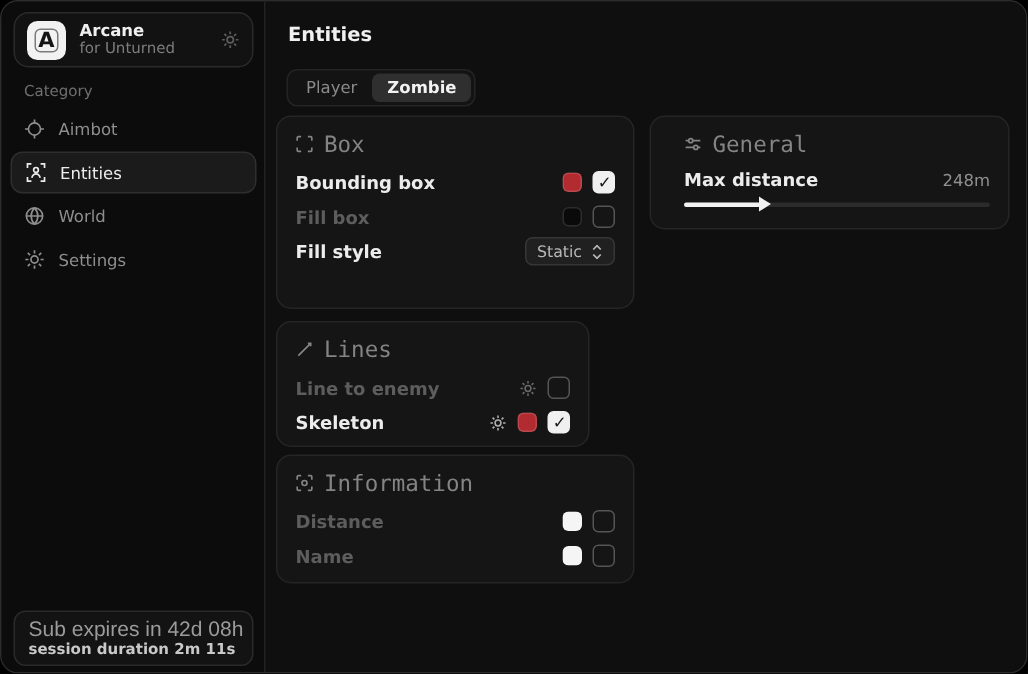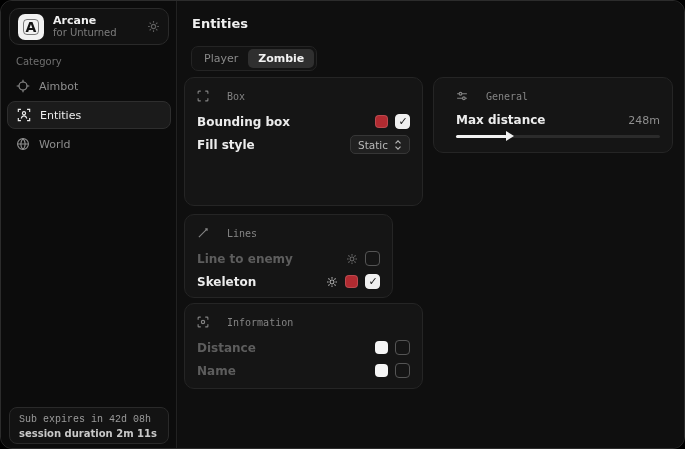--- a/index.html
+++ b/index.html
@@ -23,36 +23,36 @@
   .brand-sub { font-size:10px; color:#7d7d7d; line-height:12px; }
   .brand-gear { color:#5d5d5d; display:flex; }
   .cat-label { position:absolute; left:15px; top:55px; font-size:10px; color:#6f6f6f; }
   .nav { position:absolute; left:6px; top:71px; width:164px; }
   .nav-item { height:28px; display:flex; align-items:center; padding:0 9px;
     border-radius:8px; color:#8e8e8e; font-size:11px; margin-bottom:1px; cursor:default; }
   .nav-item svg { margin-right:9px; flex:0 0 auto; }
   .nav-item.active { background:#1b1b1b; border:1px solid #2e2e2e; color:#ededed; }
   .sub-box { position:absolute; left:8px; top:406px; width:160px; height:37px;
     border:1px solid #2a2a2a; border-radius:8px; background:#131313; padding:4px 9px; }
-  .sub-line1 { font-family:Liberation Mono, monospace;
-    font-size:10px; color:#9b9b9b; line-height:15px; white-space:nowrap; }
+  .sub-line1 { font-family:Liberation Sans, sans-serif;
+    font-size:14px; color:#9b9b9b; line-height:15px; white-space:nowrap; }
   .sub-line2 { font-size:10px; font-weight:bold; color:#c9c9c9; line-height:13px; }
 
   
   .main { position:absolute; left:177px; top:0; right:0; bottom:0; background:#0f0f0f; }
   .page-title { position:absolute; left:14px; top:15px; font-size:13px; font-weight:bold; color:#f0f0f0; }
   .tabs { position:absolute; left:13px; top:45px; display:flex; background:#131313;
     border:1px solid #242424; border-radius:7px; padding:2px; }
   .tab { font-size:11px; padding:3px 10px; border-radius:5px; color:#8a8a8a; }
   .tab.active { background:#2f2f2f; color:#f2f2f2; font-weight:bold; }
 
   .card { position:absolute; background:#151515; border:1px solid #252525;
     border-radius:10px; padding:10px 12px; }
-  .card-head { display:flex; align-items:center; gap:18px; color:#848484;
-    font-family:"DejaVu Sans Mono","Liberation Mono",monospace; font-size:10px;
+  .card-head { display:flex; align-items:center; gap:7px; color:#848484;
+    font-family:"DejaVu Sans Mono","Liberation Mono",monospace; font-size:15px;
     height:16px; margin-bottom:6px; }
   .card-head svg { flex:0 0 auto; }
   .crow { display:flex; align-items:center; justify-content:space-between; height:23px; }
   .crow .lbl { font-size:12px; font-weight:600; }
   .lbl.on  { color:#ececec; }
   .lbl.off { color:#5d5d5d; }
   .ctrls { display:flex; align-items:center; gap:7px; }
   .swatch { width:13px; height:13px; border-radius:4px; border:1px solid rgba(255,255,255,.14); }
   .checkbox { width:15px; height:15px; border-radius:4px; border:1.5px solid #555;
     background:transparent; position:relative; }
@@ -128,20 +128,29 @@
       </div>
       <div class="nav-item">
         <span>
           <svg width="14" height="14" viewBox="0 0 16 16" fill="none" stroke="currentColor" stroke-width="1.3">
             <circle cx="8" cy="8" r="6.2"></circle>
               <path d="M1.8 8h12.4M8 1.8c-3.4 3.6-3.4 8.8 0 12.4M8 1.8c3.4 3.6 3.4 8.8 0 12.4"></path>
           </svg>
           </span>
         <span class="nav-label">World</span>
       </div>
+      <div class="nav-item">
+        <span>
+          <svg width="14" height="14" viewBox="0 0 16 16" fill="none" stroke="currentColor" stroke-width="1.3">
+            <circle cx="8" cy="8" r="2.7"></circle>
+            <path d="M8 1v2.4M8 12.6V15M1 8h2.4M12.6 8H15M2.9 2.9l1.7 1.7M11.4 11.4l1.7 1.7M13.1 2.9l-1.7 1.7M4.6 11.4l-1.7 1.7"></path>
+          </svg>
+          </span>
+        <span class="nav-label">Settings</span>
+      </div>
     </div>
 
     <div class="sub-box">
       <div class="sub-line1">Sub expires in 42d 08h</div>
       <div class="sub-line2">session duration 2m 11s</div>
     </div>
   </div>
 
   <div class="main">
     <div class="page-title">Entities</div>
@@ -158,20 +167,27 @@
             <path d="M1.5 5v-2.5a1 1 0 0 1 1-1H5M11 1.5h2.5a1 1 0 0 1 1 1V5M14.5 11v2.5a1 1 0 0 1-1 1H11M5 14.5H2.5a1 1 0 0 1-1-1V11"></path>
           </svg>
           </span>
         <span>Box</span>
       </div>
       <div class="crow">
         <span class="lbl on">Bounding box</span>
         <span class="ctrls">
           <span class="swatch" style="background: rgb(177, 43, 49);"></span>
           <span class="checkbox checked"></span>
+        </span>
+      </div>
+      <div class="crow">
+        <span class="lbl off">Fill box</span>
+        <span class="ctrls">
+          <span class="swatch" style="background: rgb(10, 10, 10);"></span>
+          <span class="checkbox"></span>
         </span>
       </div>
       <div class="crow">
         <span class="lbl on">Fill style</span>
         <span class="ctrls">
           <span class="dropdown">
             <span>Static</span>
             <span>
               <svg width="8" height="10" viewBox="0 0 8 12" fill="none" stroke="currentColor" stroke-width="1.4">
                 <path d="M1 4l3-3 3 3M1 8l3 3 3-3"></path>

